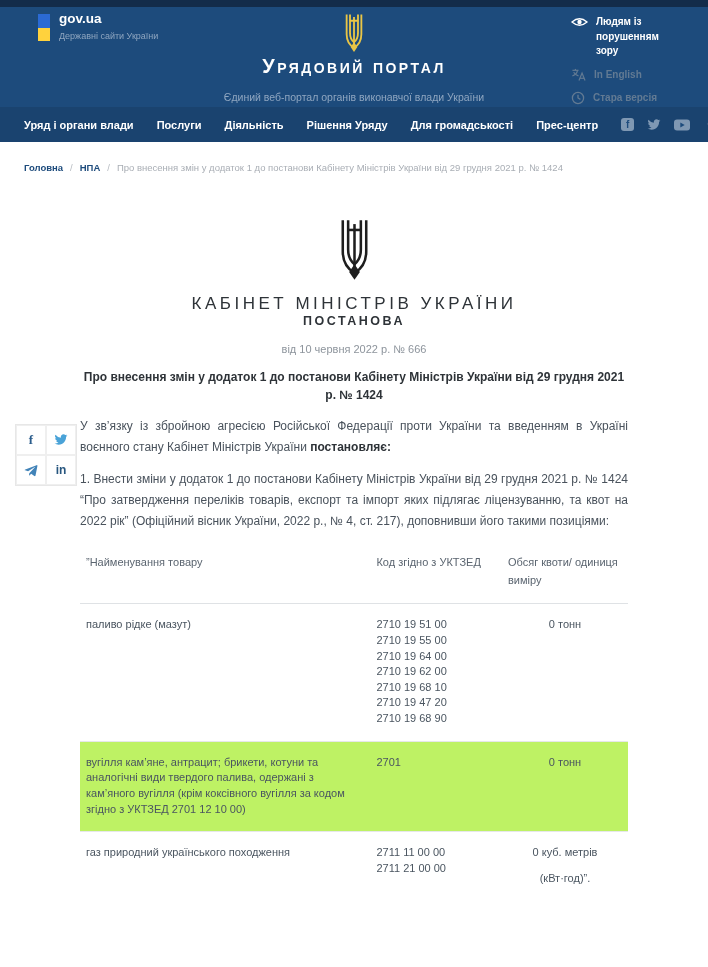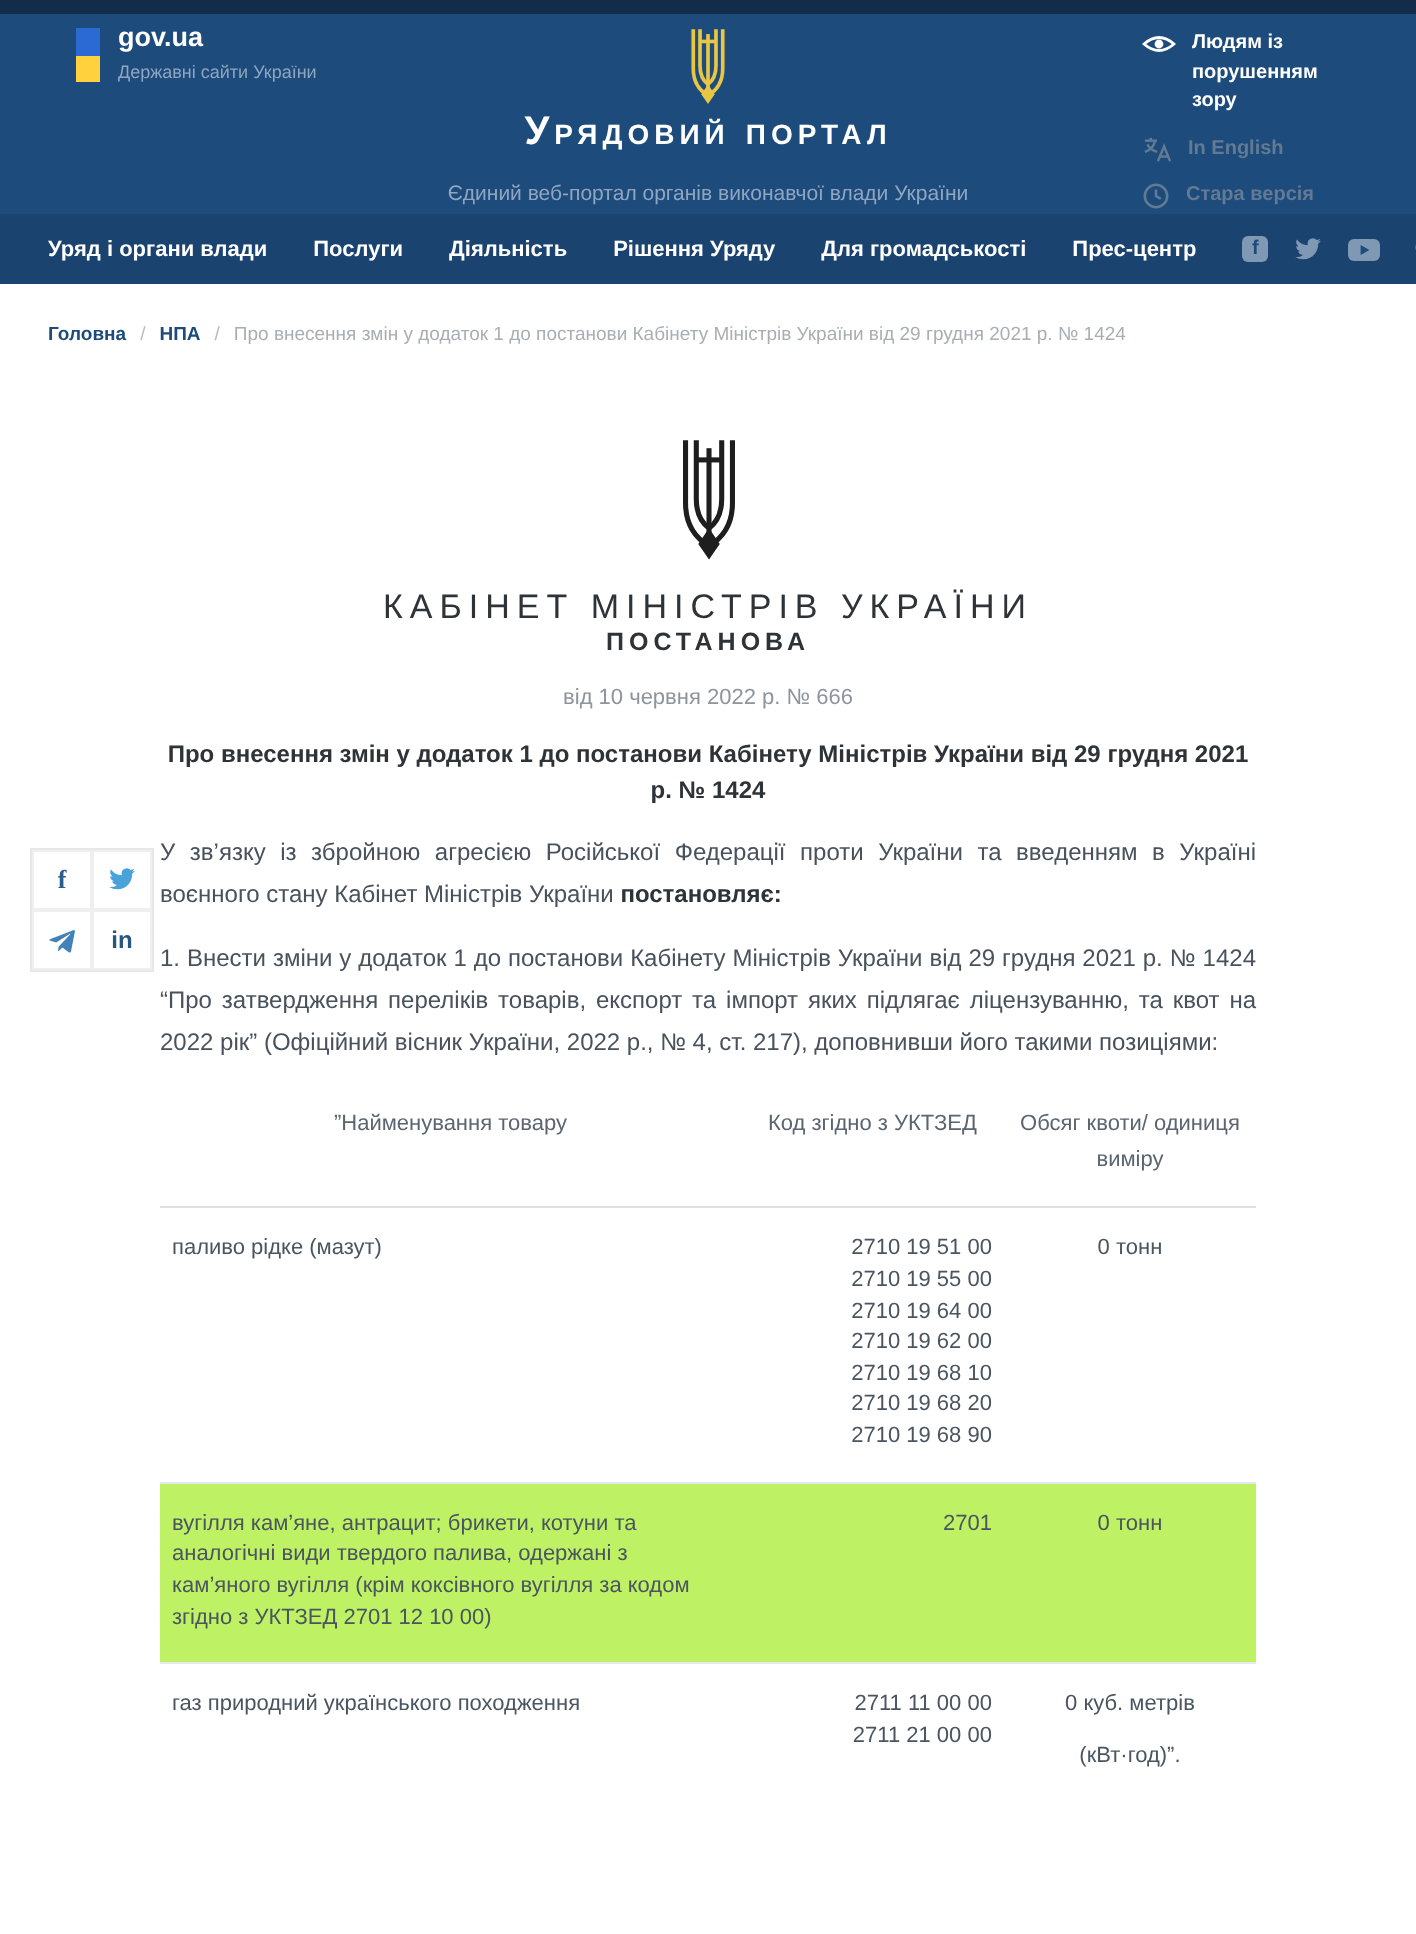--- a/index.html
+++ b/index.html
@@ -59,29 +59,29 @@
     position:absolute; left:-65px; top:8px;
     display:grid; grid-template-columns:30px 30px; grid-template-rows:30px 30px;
     border:1px solid #e7e7e7; background:#fff;
   }
   .share-btn { display:flex; align-items:center; justify-content:center; border:1px solid #efefef; cursor:pointer; background:#fff; }
   .share-f { color:#2b5d8c; font-weight:bold; font-size:13px; font-family:"Liberation Serif", serif; }
   .share-in { color:#27567f; font-weight:bold; font-size:12px; }
   
   table.goods { width:100%; border-collapse:collapse; margin-top:14px; font-size:11px; color:#4a5560; }
   table.goods th {
-    font-weight:400; color:#5b6570; text-align:center; vertical-align:top;
+    font-weight:400; color:#5b6570; text-align:left; vertical-align:top;
     padding:8px 6px 14px; line-height:1.65; border-bottom:1px solid #dfe2e5;
   }
   table.goods td { vertical-align:top; padding:13px 6px 14px; line-height:1.42; }
   table.goods tr.data-row { border-top:1px solid #e6e8ea; }
   table.goods tr.data-row:first-child { border-top:none; }
   table.goods tr.shaded { background:#bef264; }
   td.col-name { text-align:left; padding-left:20px; line-height:1.75; }
-  td.col-code { text-align:right; }
+  td.col-code { text-align:left; }
   td.col-quota { text-align:center; }
   td.col-quota div + div { margin-top:10px; }
   col.c1 { width:53%; } col.c2 { width:24%; } col.c3 { width:23%; }
   svg { display:block; }
 </style>
 </head>
 <body>
 
 <header class="site-header">
   <div class="topstrip"></div>
@@ -245,21 +245,21 @@
       </thead>
       <tbody>
           <tr class="data-row">
             <td class="col-name">паливо рідке (мазут)</td>
             <td class="col-code">
               <div>2710 19 51 00</div>
               <div>2710 19 55 00</div>
               <div>2710 19 64 00</div>
               <div>2710 19 62 00</div>
               <div>2710 19 68 10</div>
-              <div>2710 19 68 20</div>
+              <div>2710 19 47 20</div>
               <div>2710 19 68 90</div>
             </td>
             <td class="col-quota">
               <div>0 тонн</div>
             </td>
           </tr>
           <tr class="data-row shaded">
             <td class="col-name">вугілля кам’яне, антрацит; брикети, котуни та аналогічні види твердого палива, одержані з кам’яного вугілля (крім коксівного вугілля за кодом згідно з УКТЗЕД 2701 12 10 00)</td>
             <td class="col-code">
               <div>2701</div>

